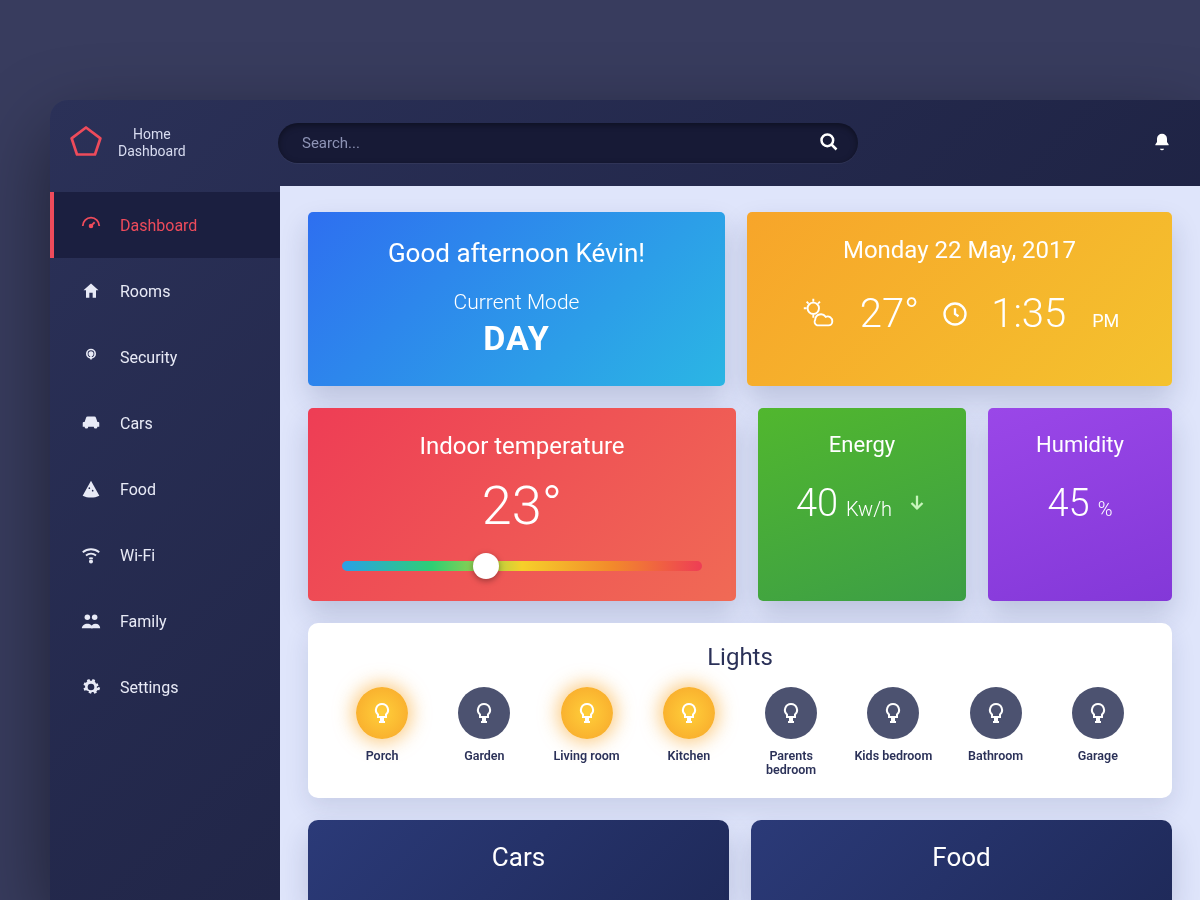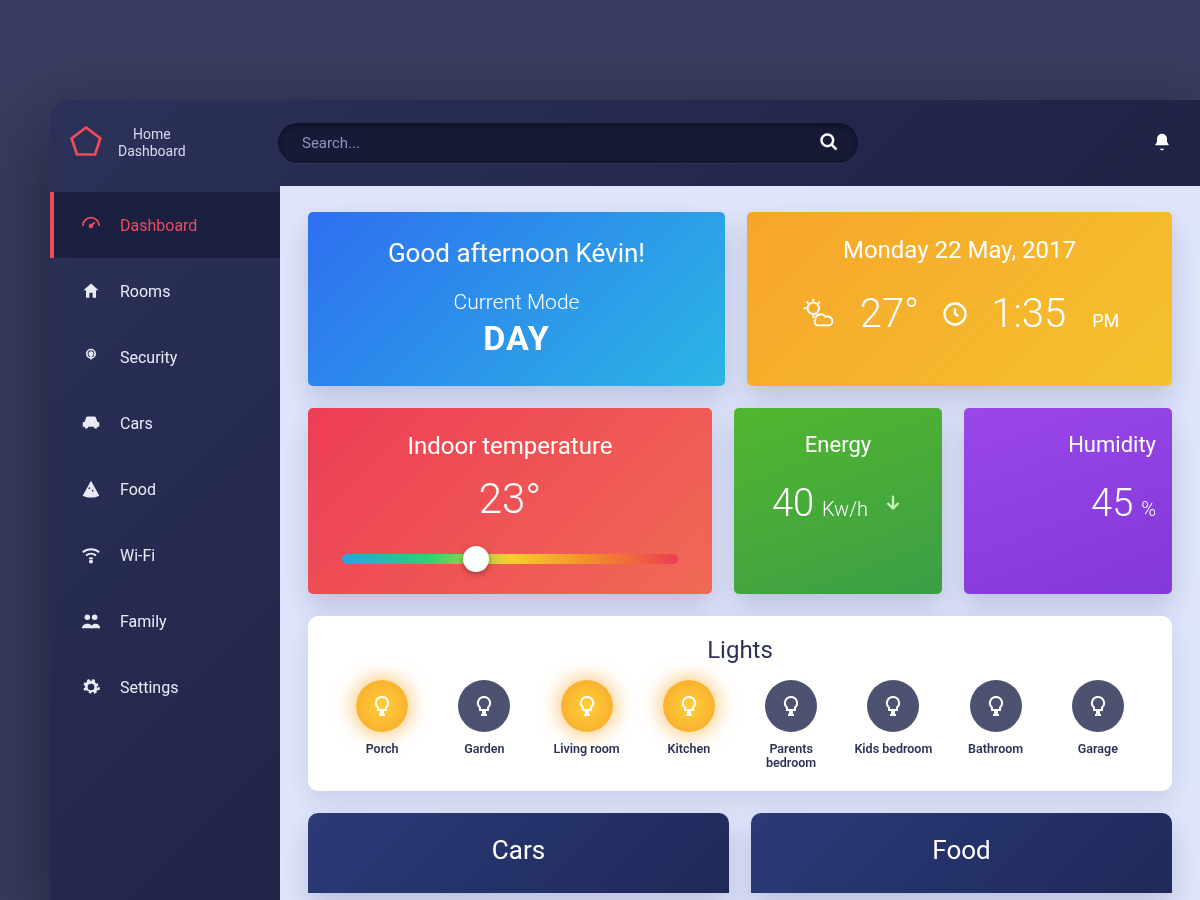--- a/index.html
+++ b/index.html
@@ -150,21 +150,21 @@
   .ampm { font-size: 18px; font-weight: 400; margin-left:4px; align-self:flex-end; padding-bottom:6px;}
 
   
   .card-temp {
     flex: 1.55;
     background: linear-gradient(135deg,#ee3d55 0%, #f06a55 100%);
     padding: 24px 28px 30px;
     text-align:center;
   }
   .card-temp h2 { font-size: 24px; font-weight: 400; margin-bottom: 14px;}
-  .big-temp { font-size: 42px; font-weight: 300; margin-bottom: 31px;}
+  .big-temp { font-size: 54px; font-weight: 300; margin-bottom: 24px;}
   .slider {
     position: relative; height: 10px; border-radius: 6px;
     background: linear-gradient(90deg,#2aa0e8,#2ecf74 25%,#f6d02a 50%,#f28a2b 75%,#ee3d55);
     margin: 0 6px;
   }
   .slider-thumb {
     position:absolute; top:50%; left:40%;
     width:26px;height:26px;border-radius:50%;
     background:#fff; transform:translate(-50%,-50%);
     box-shadow:0 2px 6px rgba(0,0,0,.35);
@@ -175,23 +175,23 @@
     width: 208px;
     background: linear-gradient(160deg,#51b72e 0%, #3c9e46 100%);
     padding: 24px 16px 26px; text-align:center;
   }
   .card-small h2 { font-size: 22px; font-weight: 400; margin-bottom: 24px;}
   .metric { font-size: 38px; font-weight: 300; display:inline-flex; align-items:baseline; gap:8px;}
   .metric .unit { font-size: 20px; font-weight:300;}
   .arrow-down { display:inline-block; margin-left:6px; color:#c8f5bc; }
 
   .card-humid {
-    width: 208px;
+    width: 184px;
     background: linear-gradient(160deg,#9a47e8 0%, #8338d8 100%);
-    padding: 24px 16px 26px; text-align:right;
+    padding: 24px 16px 26px; text-align:center;
   }
 
   
   .card-lights {
     background:#fff; color:#2b3158;
     padding: 20px 26px 20px;
     box-shadow: 0 10px 24px rgba(30,40,90,.12);
     border-radius:10px;
   }
   .card-lights h2 { text-align:center; font-size:24px; font-weight:400; color:#2b3158; margin-bottom:16px;}

